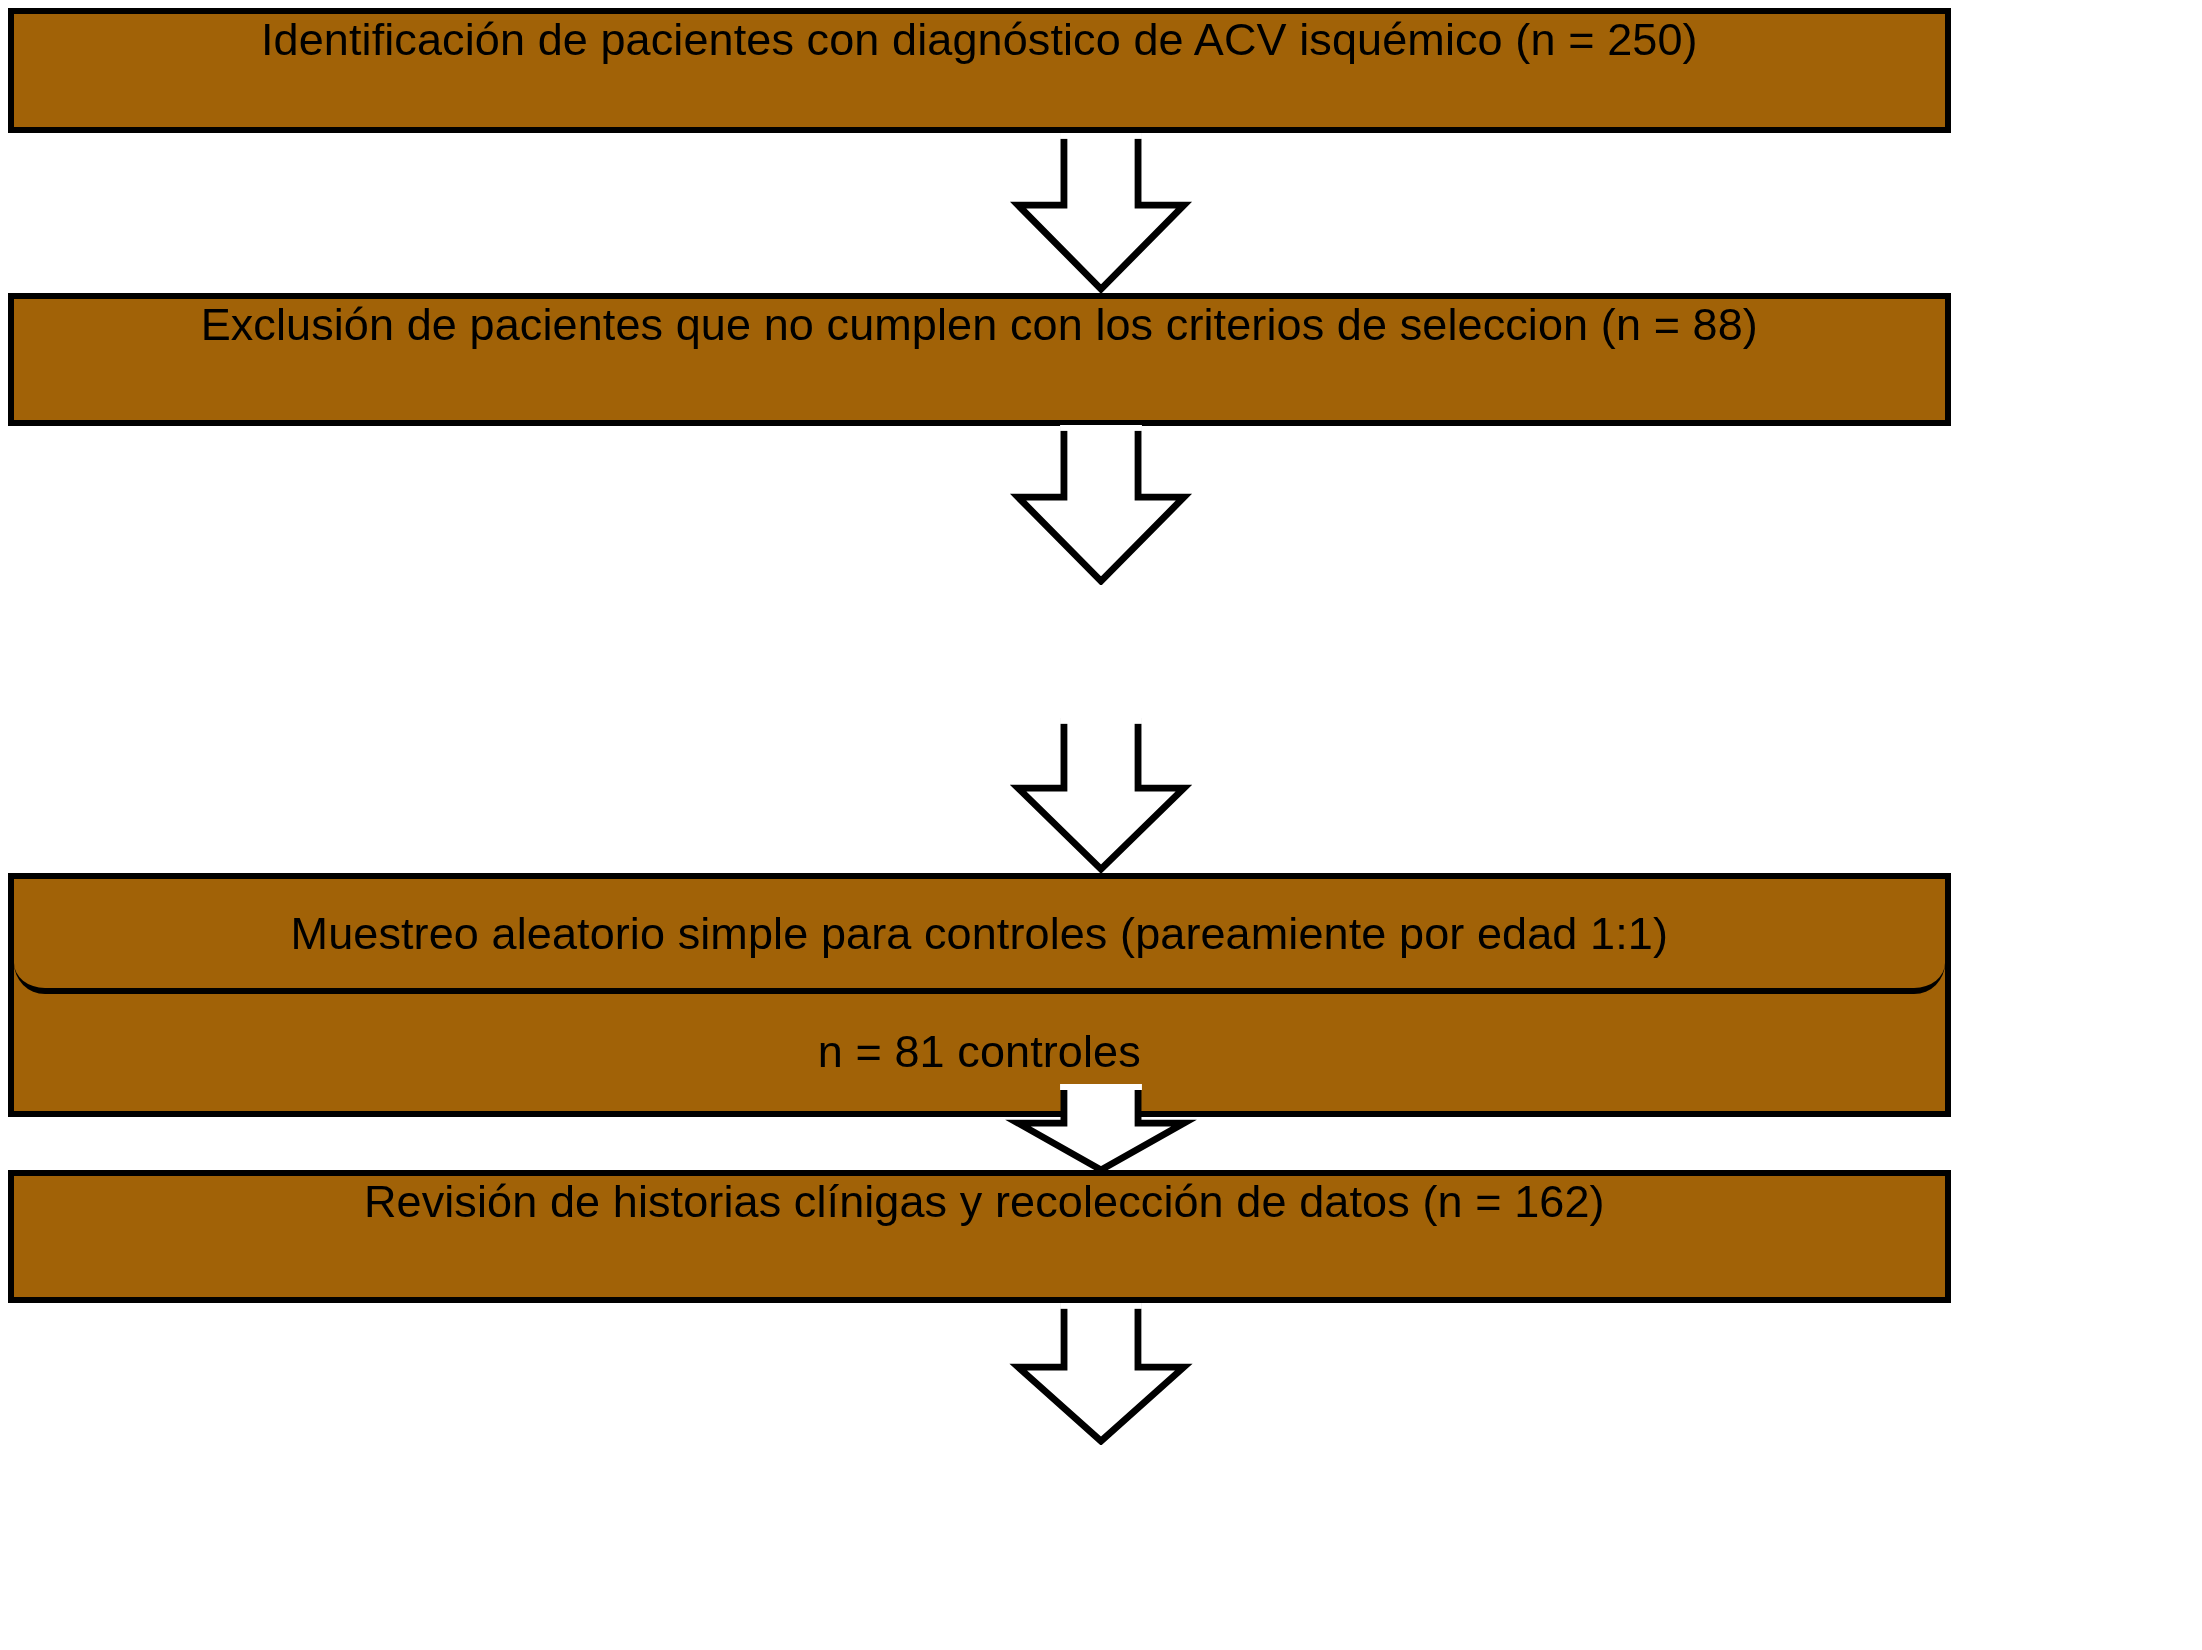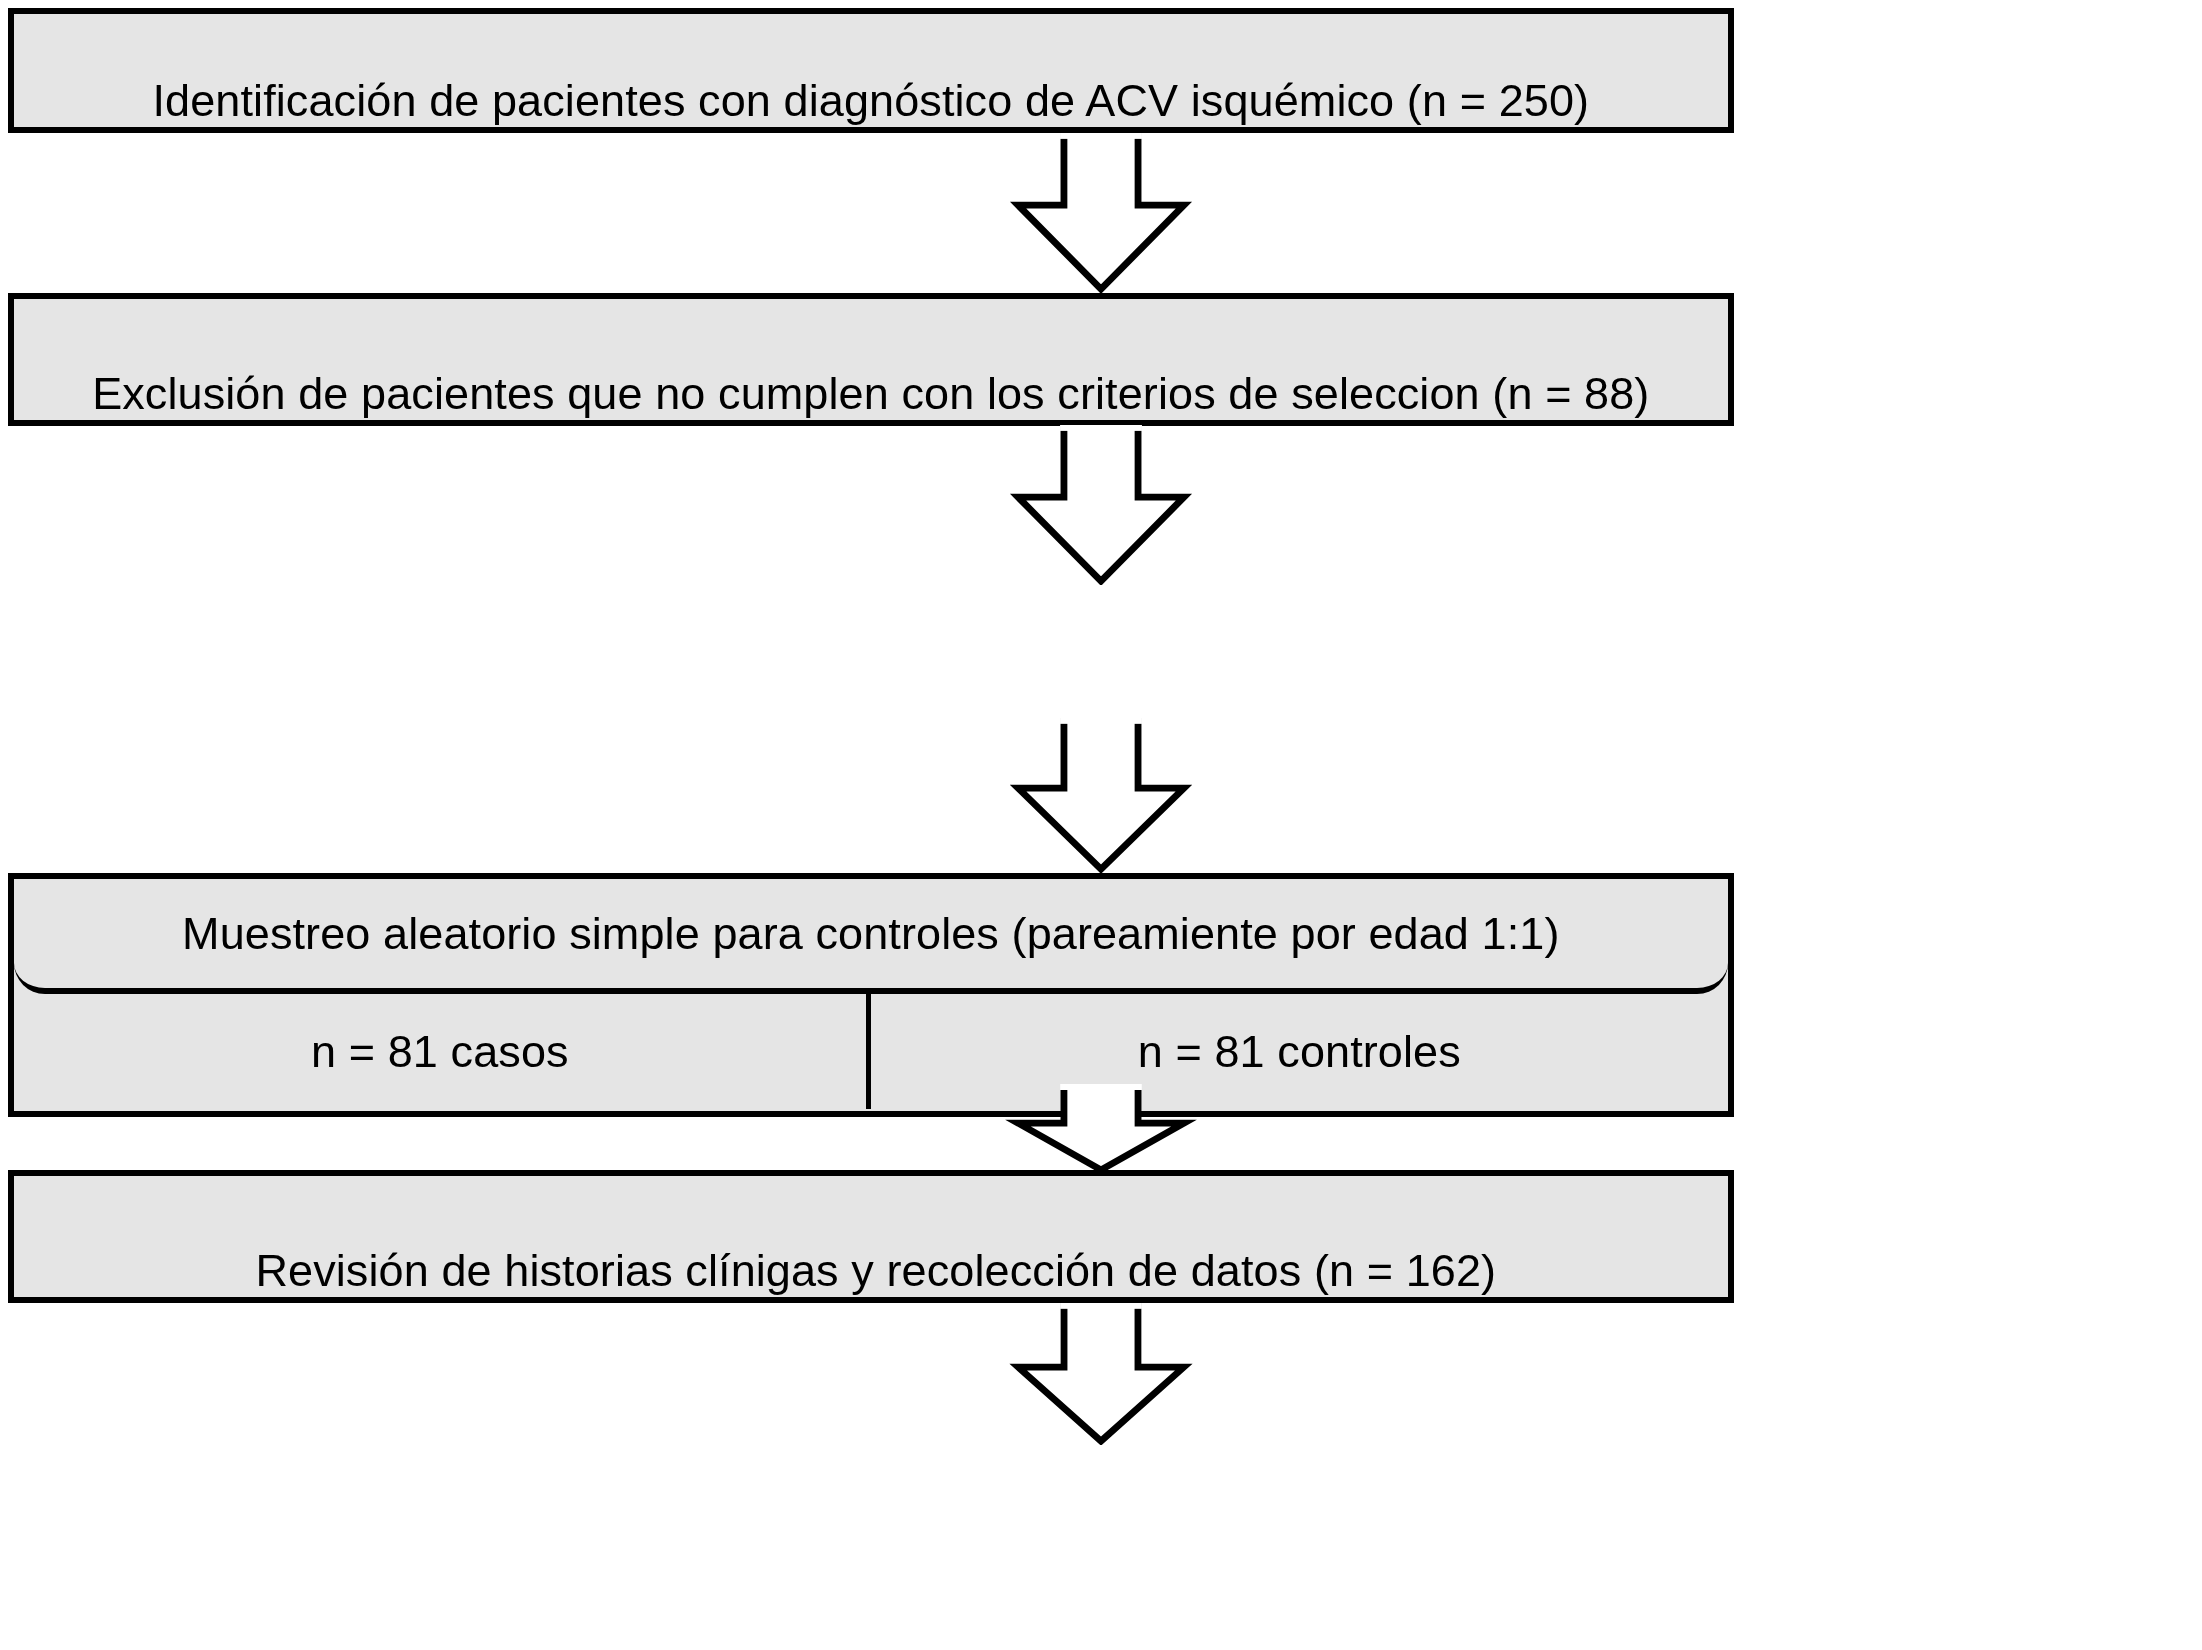--- a/index.html
+++ b/index.html
@@ -18,27 +18,27 @@
     width: 2202px;
     height: 1650px;
     background: #ffffff;
     overflow: hidden;
   }
 
   
   .flow-box {
     position: absolute;
     left: 7.8px;
-    width: 1726px;               
+    width: 1943px;               
     box-sizing: border-box;
     border: 6.8px solid #000000;
-    background: #e5e5e5;
+    background: #a16207;
     display: flex;
     flex-direction: column;
-    justify-content: flex-end;
+    justify-content: flex-start;
     align-items: center;
   }
 
   .box-text {
     font-size: 45px;
     line-height: 1.15;
     text-align: center;
     white-space: nowrap;
     letter-spacing: 0.1px;
   }
@@ -120,23 +120,20 @@
       <polygon points="82,0 158,0 158,72 205,72 120,155 35,72 82,72" fill="#ffffff" stroke="#000000" stroke-width="7" stroke-linejoin="miter"></polygon>
       <rect x="78" y="-6" width="84" height="12" fill="#ffffff"></rect>
     </svg>
   </div>
 
   <div class="flow-box compound" style="top:873px; height:244px;">
     <div class="compound-row title-row">
       <div class="box-text">Muestreo aleatorio simple para controles (pareamiente por edad 1:1)</div>
     </div>
     <div class="compound-row split-row">
-      <div class="split-cell left-cell">
-        <div class="box-text">n = 81 casos</div>
-      </div>
       <div class="split-cell right-cell">
         <div class="box-text">n = 81 controles</div>
       </div>
     </div>
   </div>
 
   <div class="flow-arrow" style="top:1084px;">
     <svg width="234" height="90" viewBox="0 0 240 92" aria-hidden="true">
       <polygon points="82,0 158,0 158,40 205,40 120,88 35,40 82,40" fill="#ffffff" stroke="#000000" stroke-width="7" stroke-linejoin="miter"></polygon>
       <rect x="78" y="-6" width="84" height="12" fill="#ffffff"></rect>

